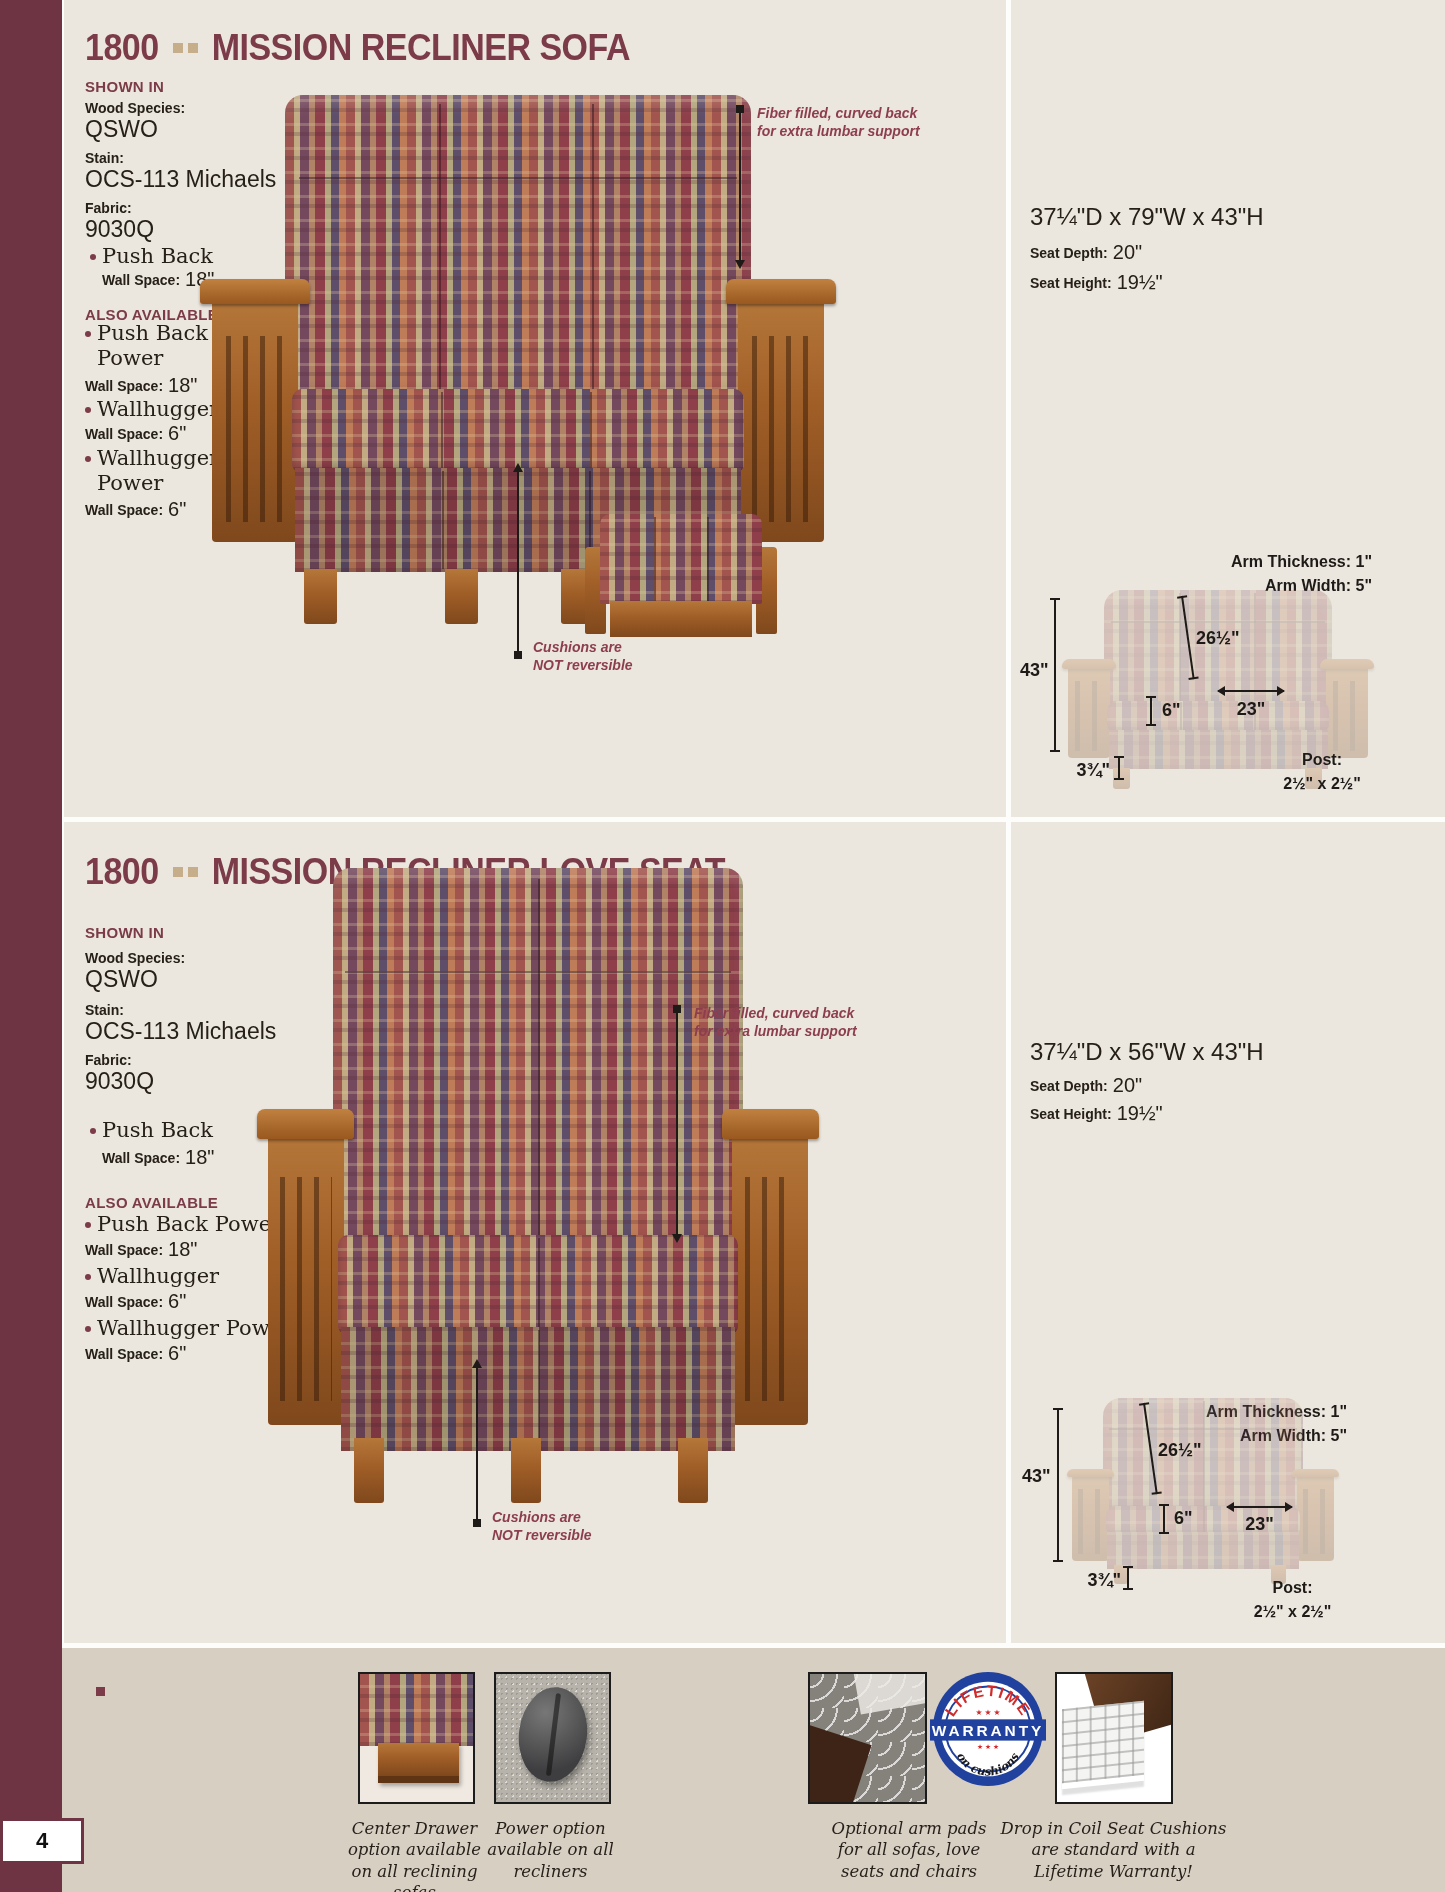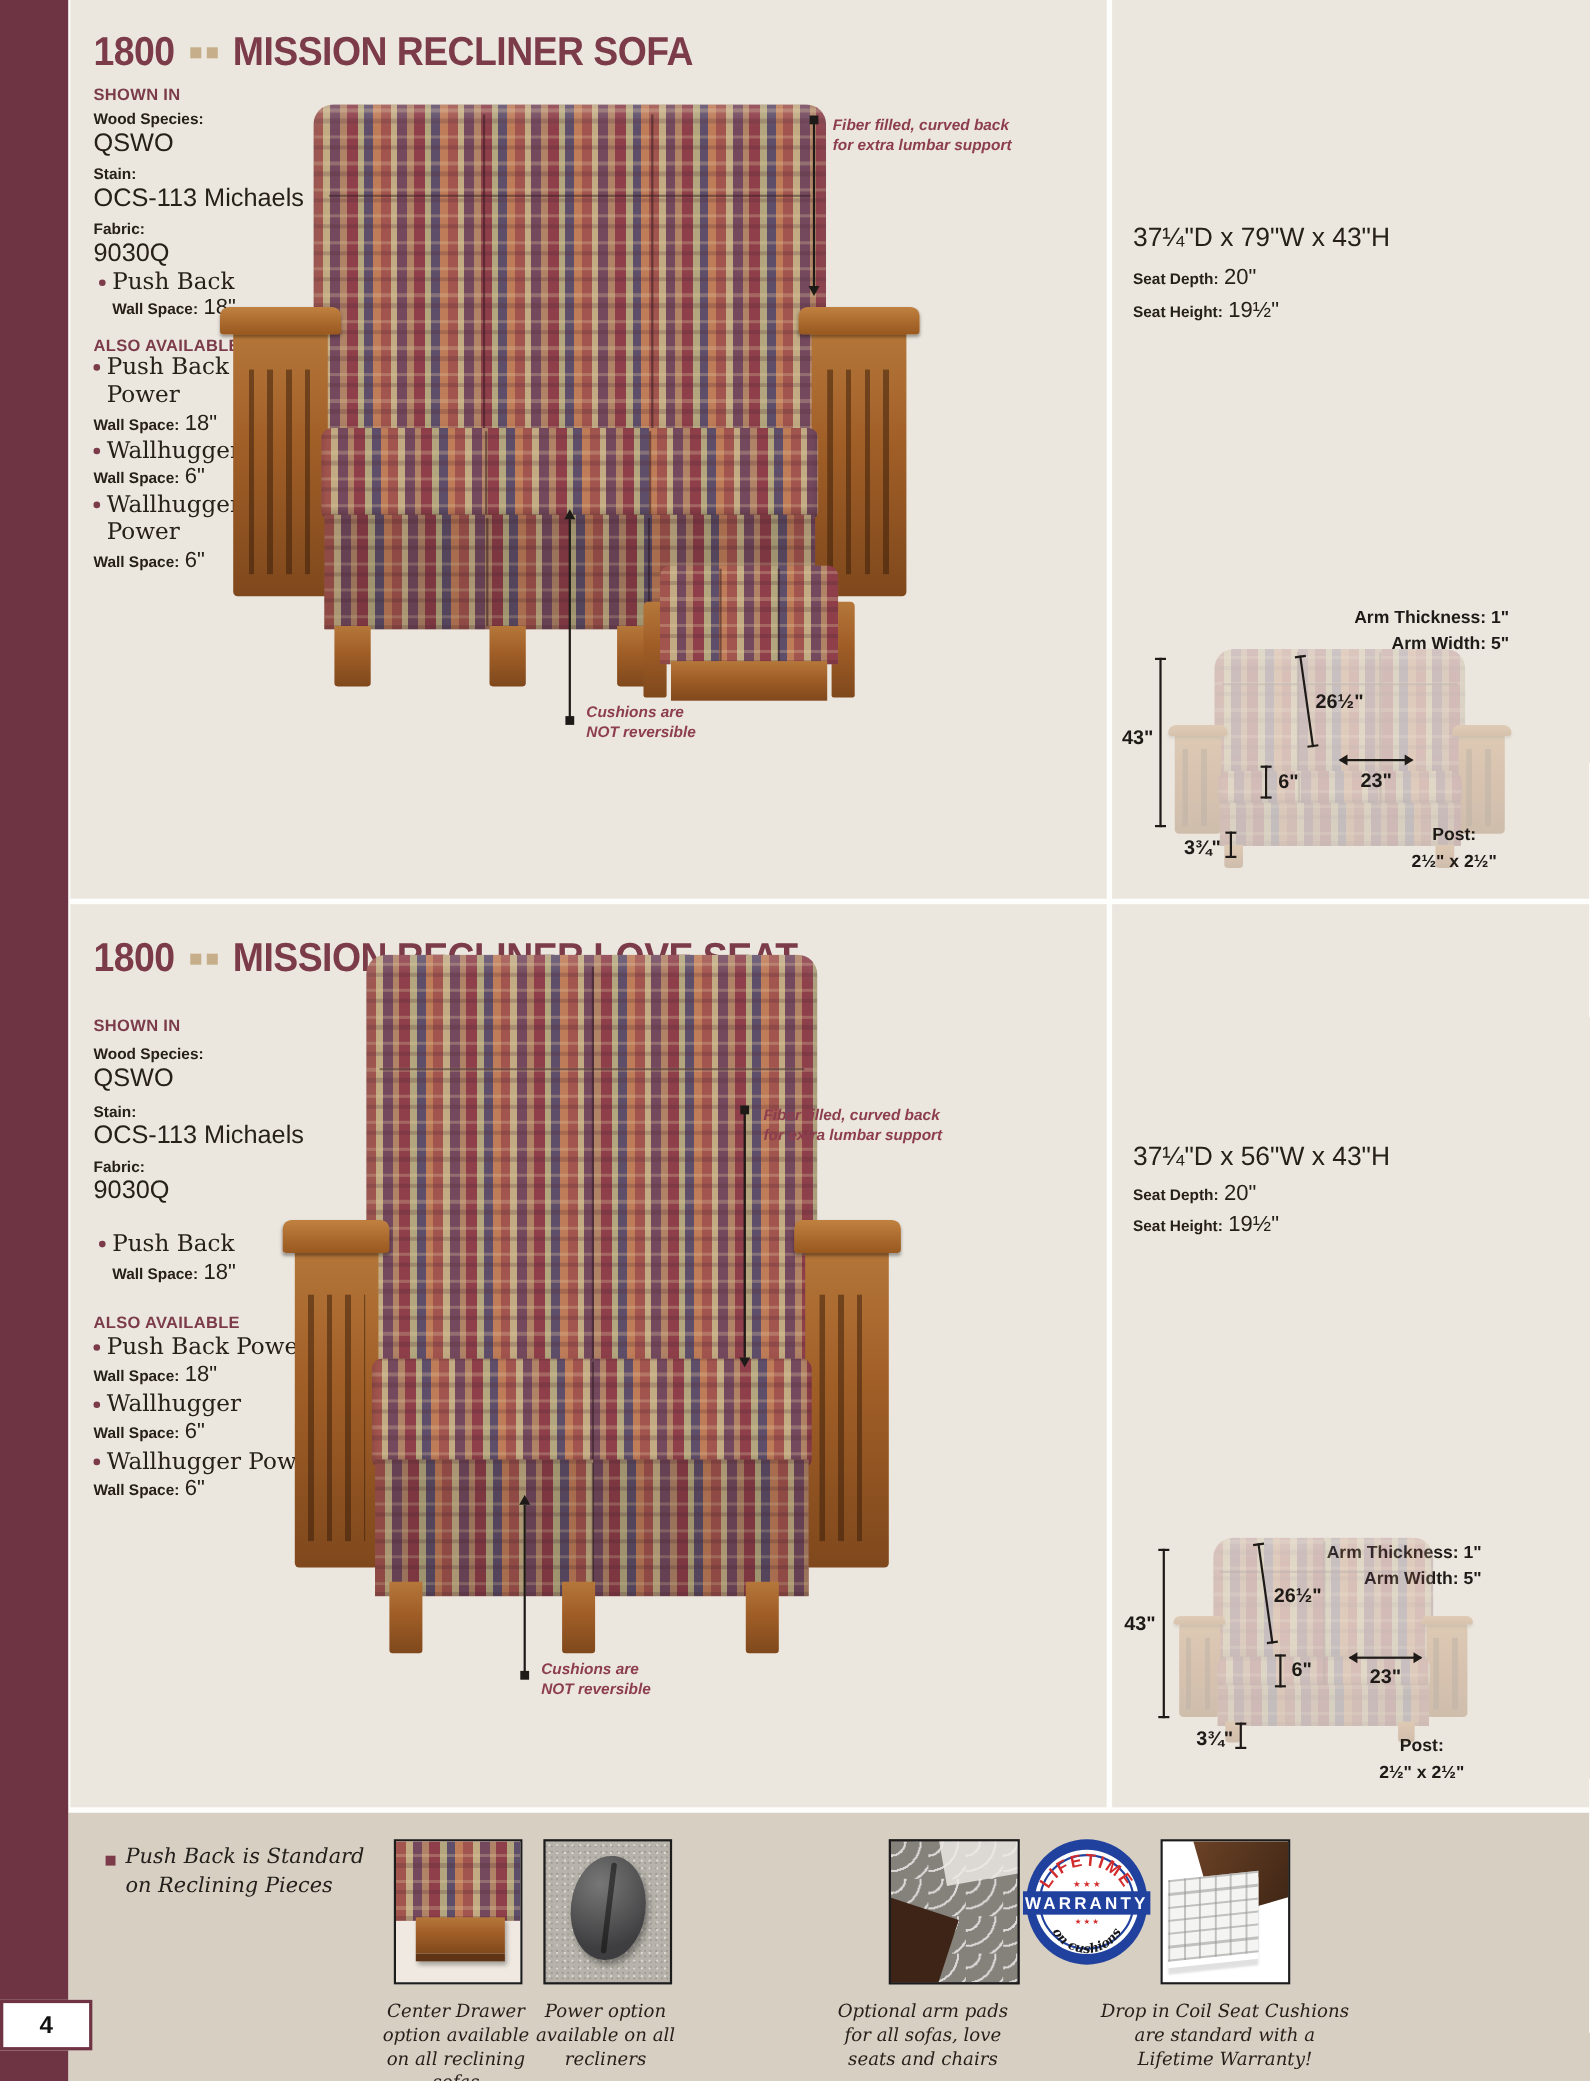--- a/index.html
+++ b/index.html
@@ -341,21 +341,20 @@
   <div class="abs dh" style="left:1227px;top:1506px;width:65px"></div>
   <div class="abs dim-label" style="left:1227px;top:1514px;width:65px;text-align:center">23"</div>
   <div class="abs dv" style="left:1127px;top:1566px;height:24px"></div>
   <div class="abs dim-label" style="left:1066px;top:1570px;width:55px;text-align:right">3¾"</div>
   <div class="abs dim-small" style="left:1230px;top:1576px;width:125px;text-align:center">
     <div>Post:</div>
     <div>2½" x 2½"</div>
   </div>
 
   <div class="abs nsq" style="left:96px;top:1687px"></div>
-  <div class="abs note" style="left:114px;top:1676px;width:220px">Push Back is Standard on Reclining Pieces</div>
 
   <div class="abs thumb" style="left:358px;top:1672px;width:113px;height:128px">
     <div class="td-floor"></div>
     <div class="td-fab fabric"></div>
     <div class="td-drawer wood"></div>
   </div>
   <div class="abs thumb tp" style="left:494px;top:1672px;width:113px;height:128px">
     <div class="tp-btn"></div>
   </div>
   <div class="abs thumb tpad" style="left:808px;top:1672px;width:115px;height:128px"></div>
@@ -380,18 +379,18 @@
     </text>
   </svg>
 
   <div class="abs thumb" style="left:1055px;top:1672px;width:114px;height:128px">
     <div class="tc-top"></div>
     <div class="tc-grid"></div>
   </div>
 
   <div class="abs caption" style="left:338px;top:1818px;width:153px">Center Drawer option available on all reclining sofas</div>
   <div class="abs caption" style="left:478px;top:1818px;width:145px">Power option available on all recliners</div>
-  <div class="abs caption" style="left:760px;top:1818px;width:158px">Optional arm pads for all sofas, love seats and chairs</div>
+  <div class="abs caption" style="left:830px;top:1818px;width:158px">Optional arm pads for all sofas, love seats and chairs</div>
   <div class="abs caption" style="left:995px;top:1818px;width:237px">Drop in Coil Seat Cushions are standard with a Lifetime Warranty!</div>
 
   <div class="abs pagenum">4</div>
 
 </div>
 
 </body></html>

